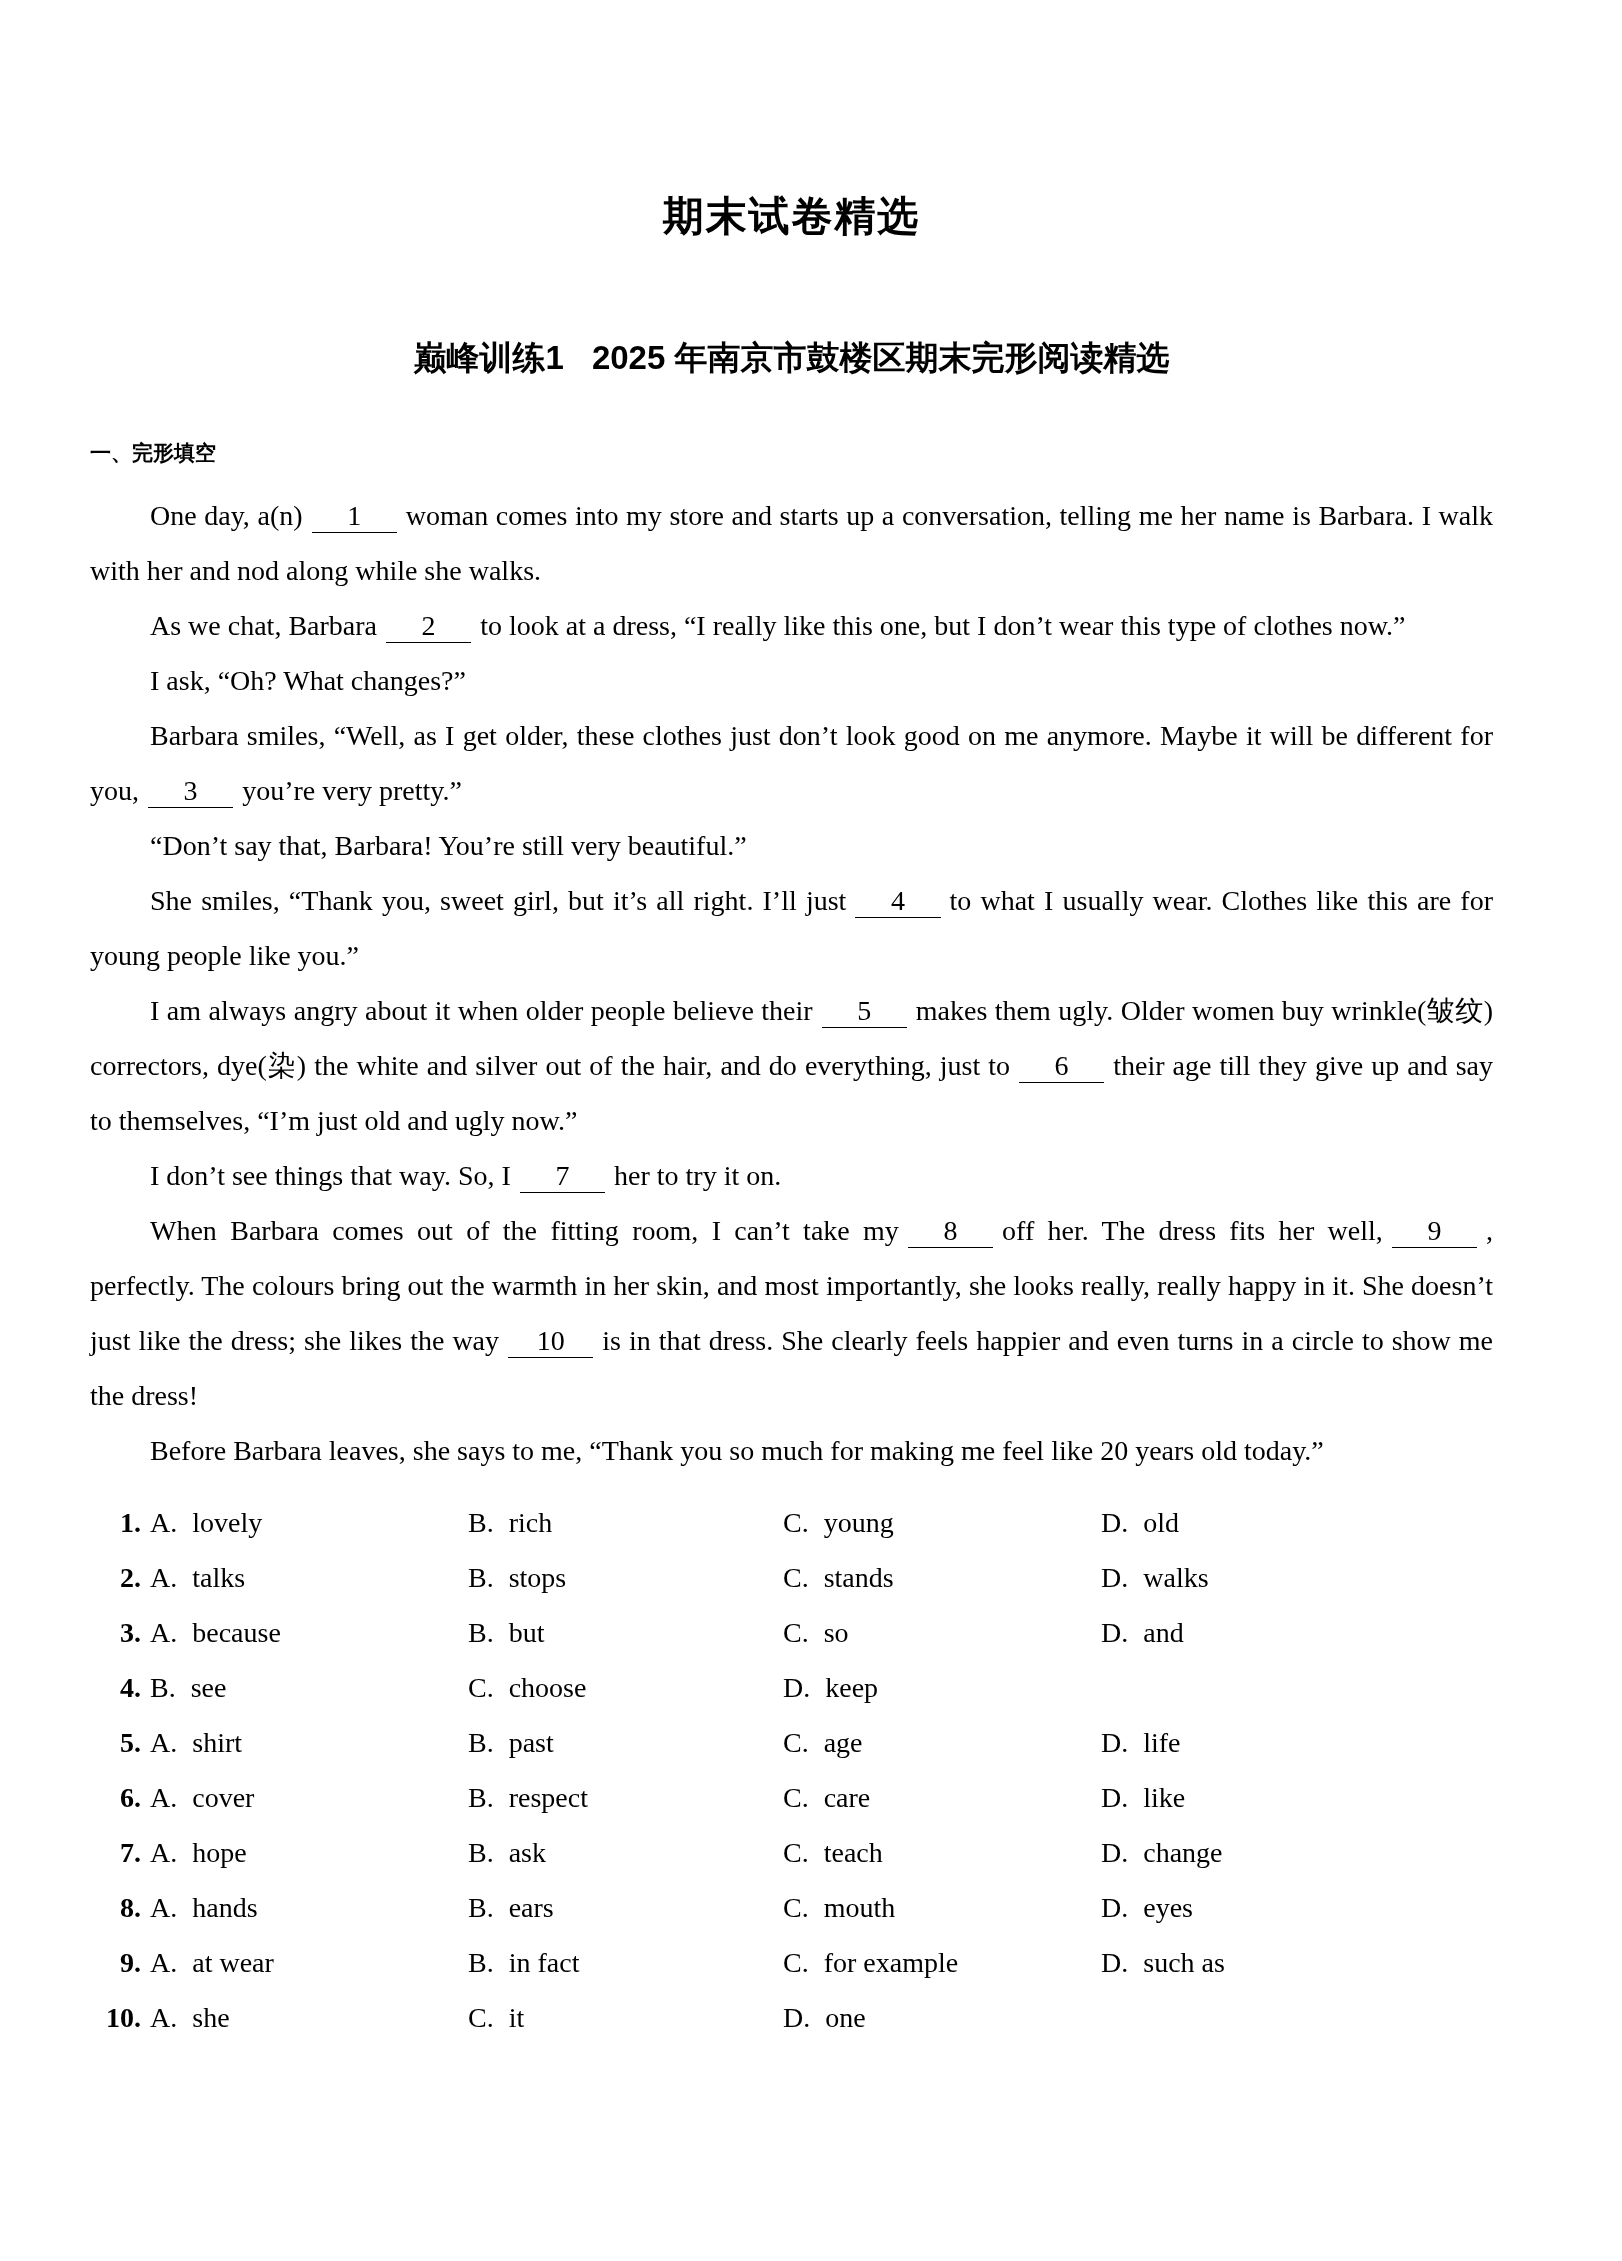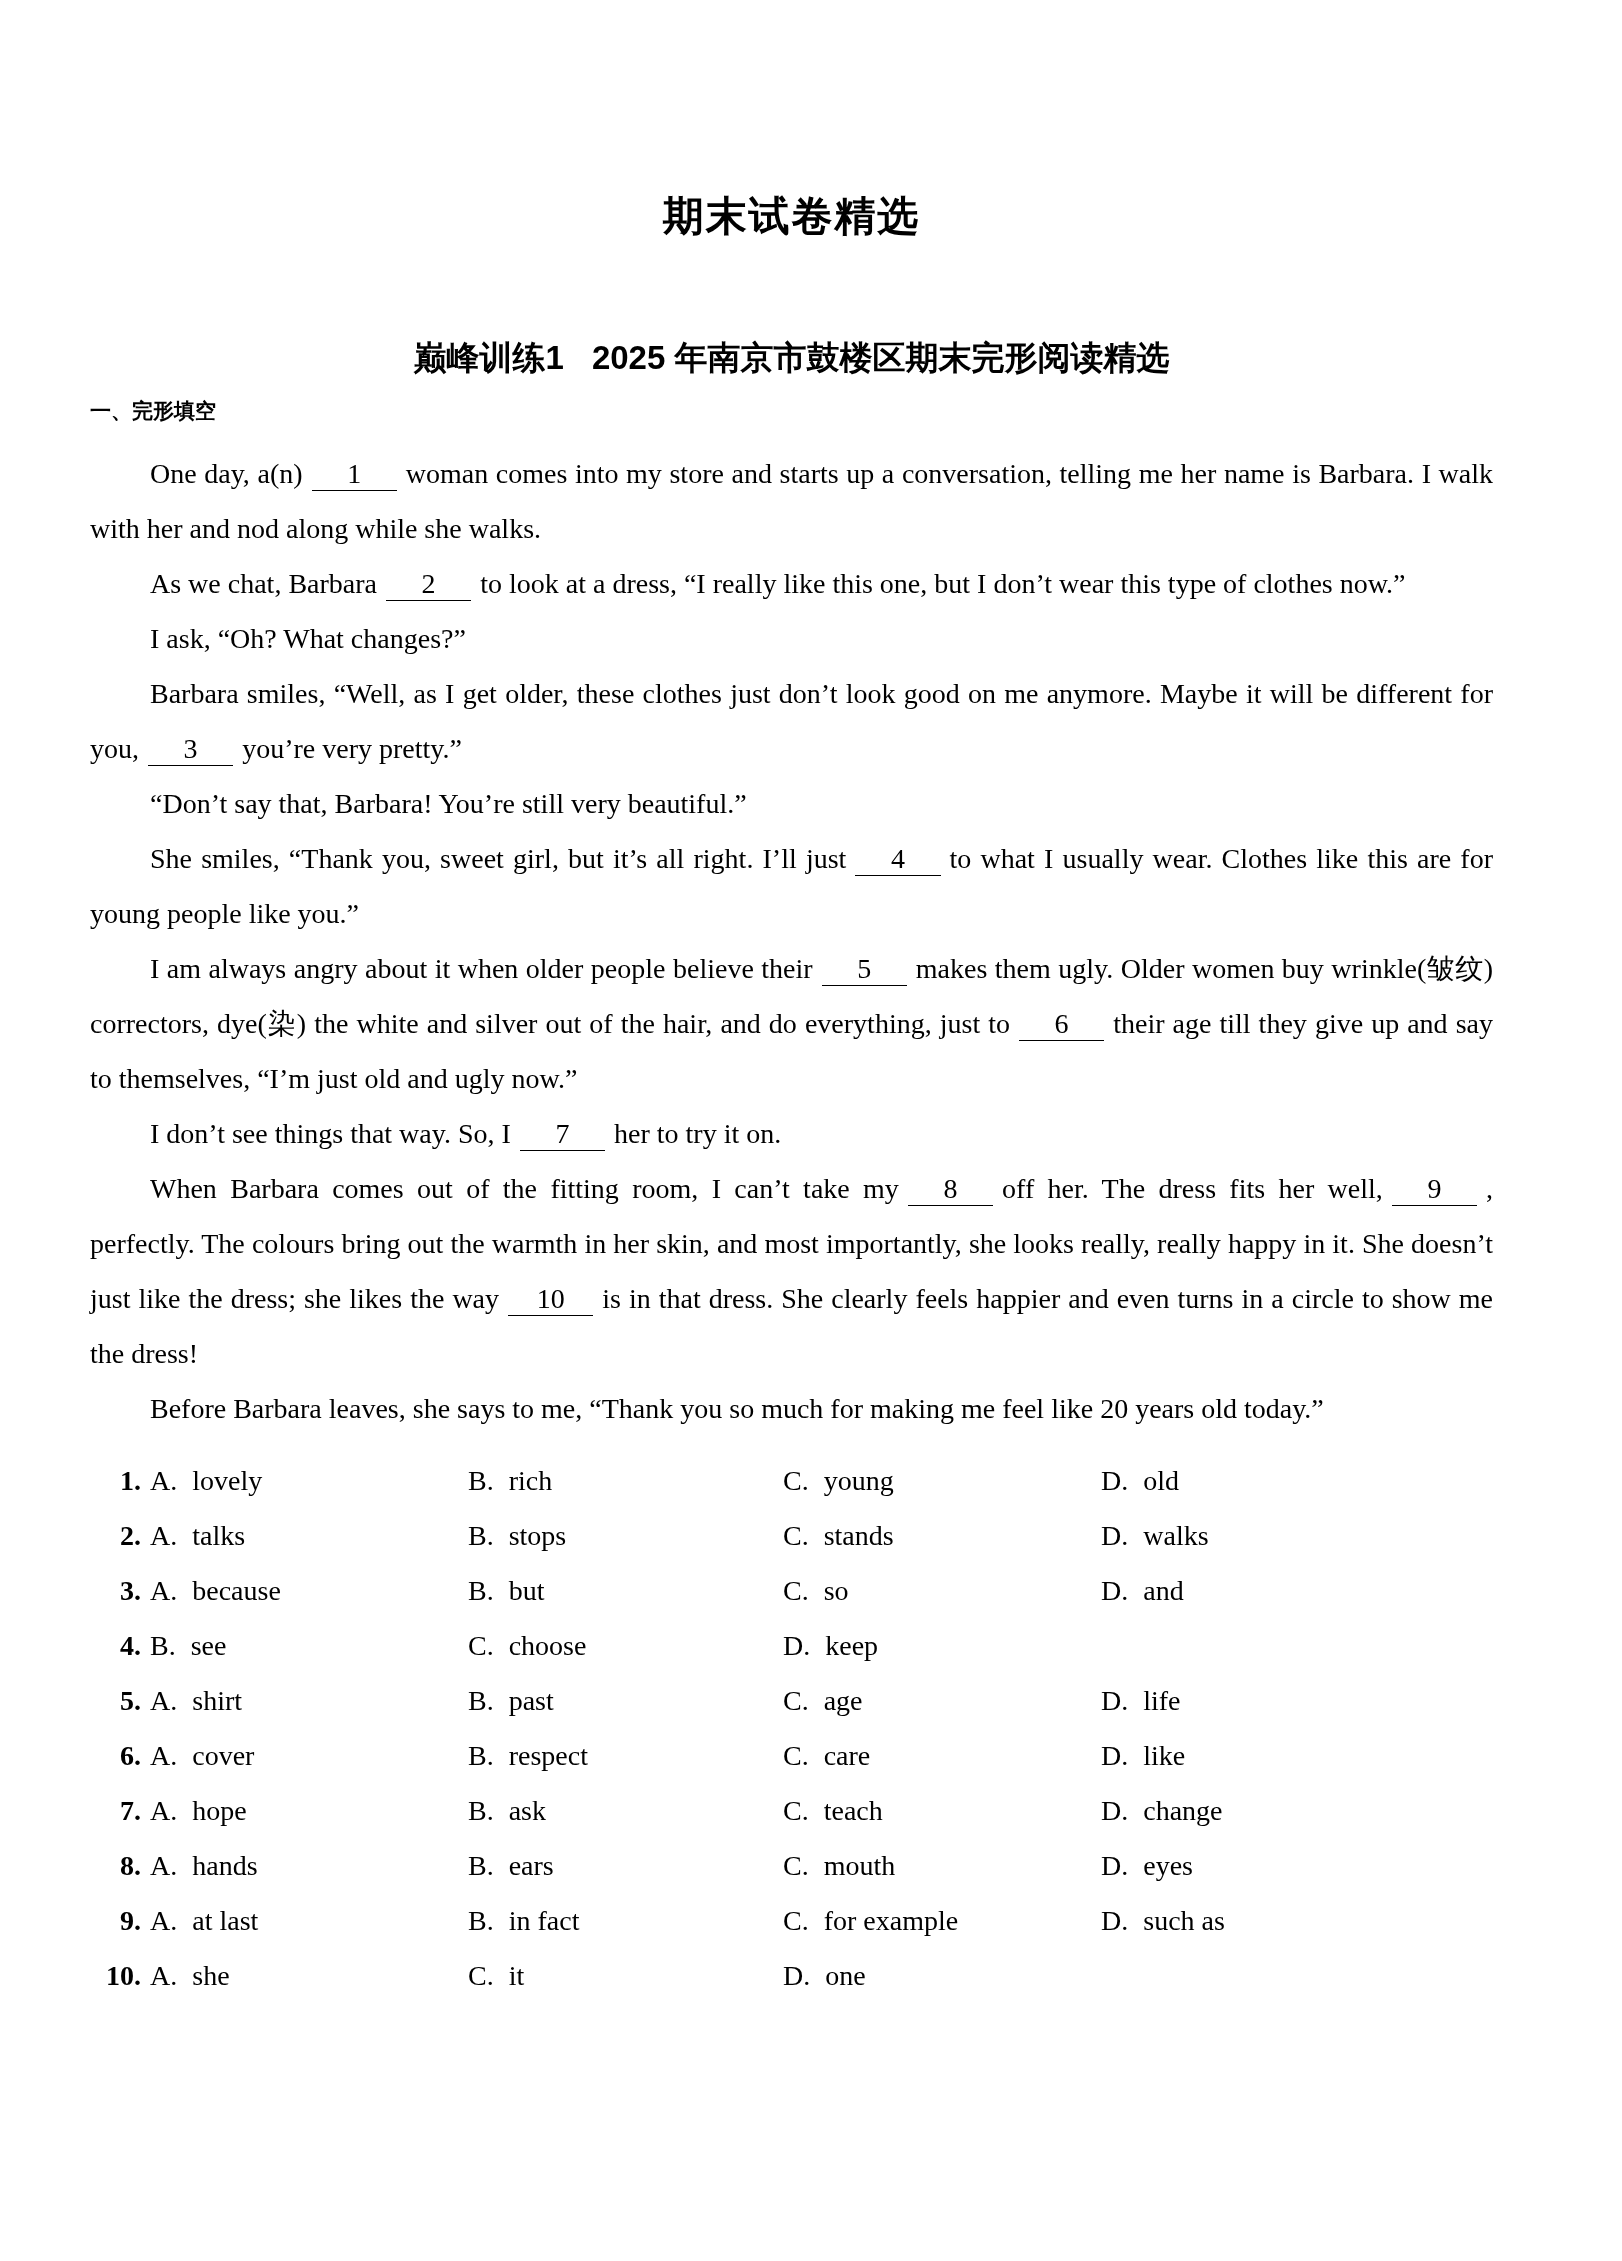--- a/index.html
+++ b/index.html
@@ -16,21 +16,21 @@
   .title {
     margin: 0 0 104px 0;
     text-align: center;
     font-family: "Liberation Serif", serif;
     font-weight: bold;
     font-size: 41px;
     line-height: 1;
     letter-spacing: 1.9px;
   }
   .subtitle {
-    margin: 0 0 26px 0;
+    margin: 0 0 68px 0;
     text-align: center;
     font-family: "Liberation Sans", sans-serif;
     font-weight: bold;
     font-size: 33px;
     line-height: 1;
   }
   .subtitle .part2 { margin-left: 28px; }
   .section-heading {
     margin: 0 0 25.4px 0;
     font-family: "Liberation Sans", sans-serif;
@@ -167,21 +167,21 @@
     <div class="q-row">
       <span class="q-num">8.</span>
       <span class="opt"><span class="opt-label">A.</span><span class="opt-text">hands</span></span>
       <span class="opt"><span class="opt-label">B.</span><span class="opt-text">ears</span></span>
       <span class="opt"><span class="opt-label">C.</span><span class="opt-text">mouth</span></span>
       <span class="opt"><span class="opt-label">D.</span><span class="opt-text">eyes</span></span>
     </div>
 
     <div class="q-row">
       <span class="q-num">9.</span>
-      <span class="opt"><span class="opt-label">A.</span><span class="opt-text">at last</span></span>
+      <span class="opt"><span class="opt-label">A.</span><span class="opt-text">at wear</span></span>
       <span class="opt"><span class="opt-label">B.</span><span class="opt-text">in fact</span></span>
       <span class="opt"><span class="opt-label">C.</span><span class="opt-text">for example</span></span>
       <span class="opt"><span class="opt-label">D.</span><span class="opt-text">such as</span></span>
     </div>
 
     <div class="q-row">
       <span class="q-num">10.</span>
       <span class="opt"><span class="opt-label">A.</span><span class="opt-text">she</span></span>
       <span class="opt"><span class="opt-label">C.</span><span class="opt-text">it</span></span>
       <span class="opt"><span class="opt-label">D.</span><span class="opt-text">one</span></span>

